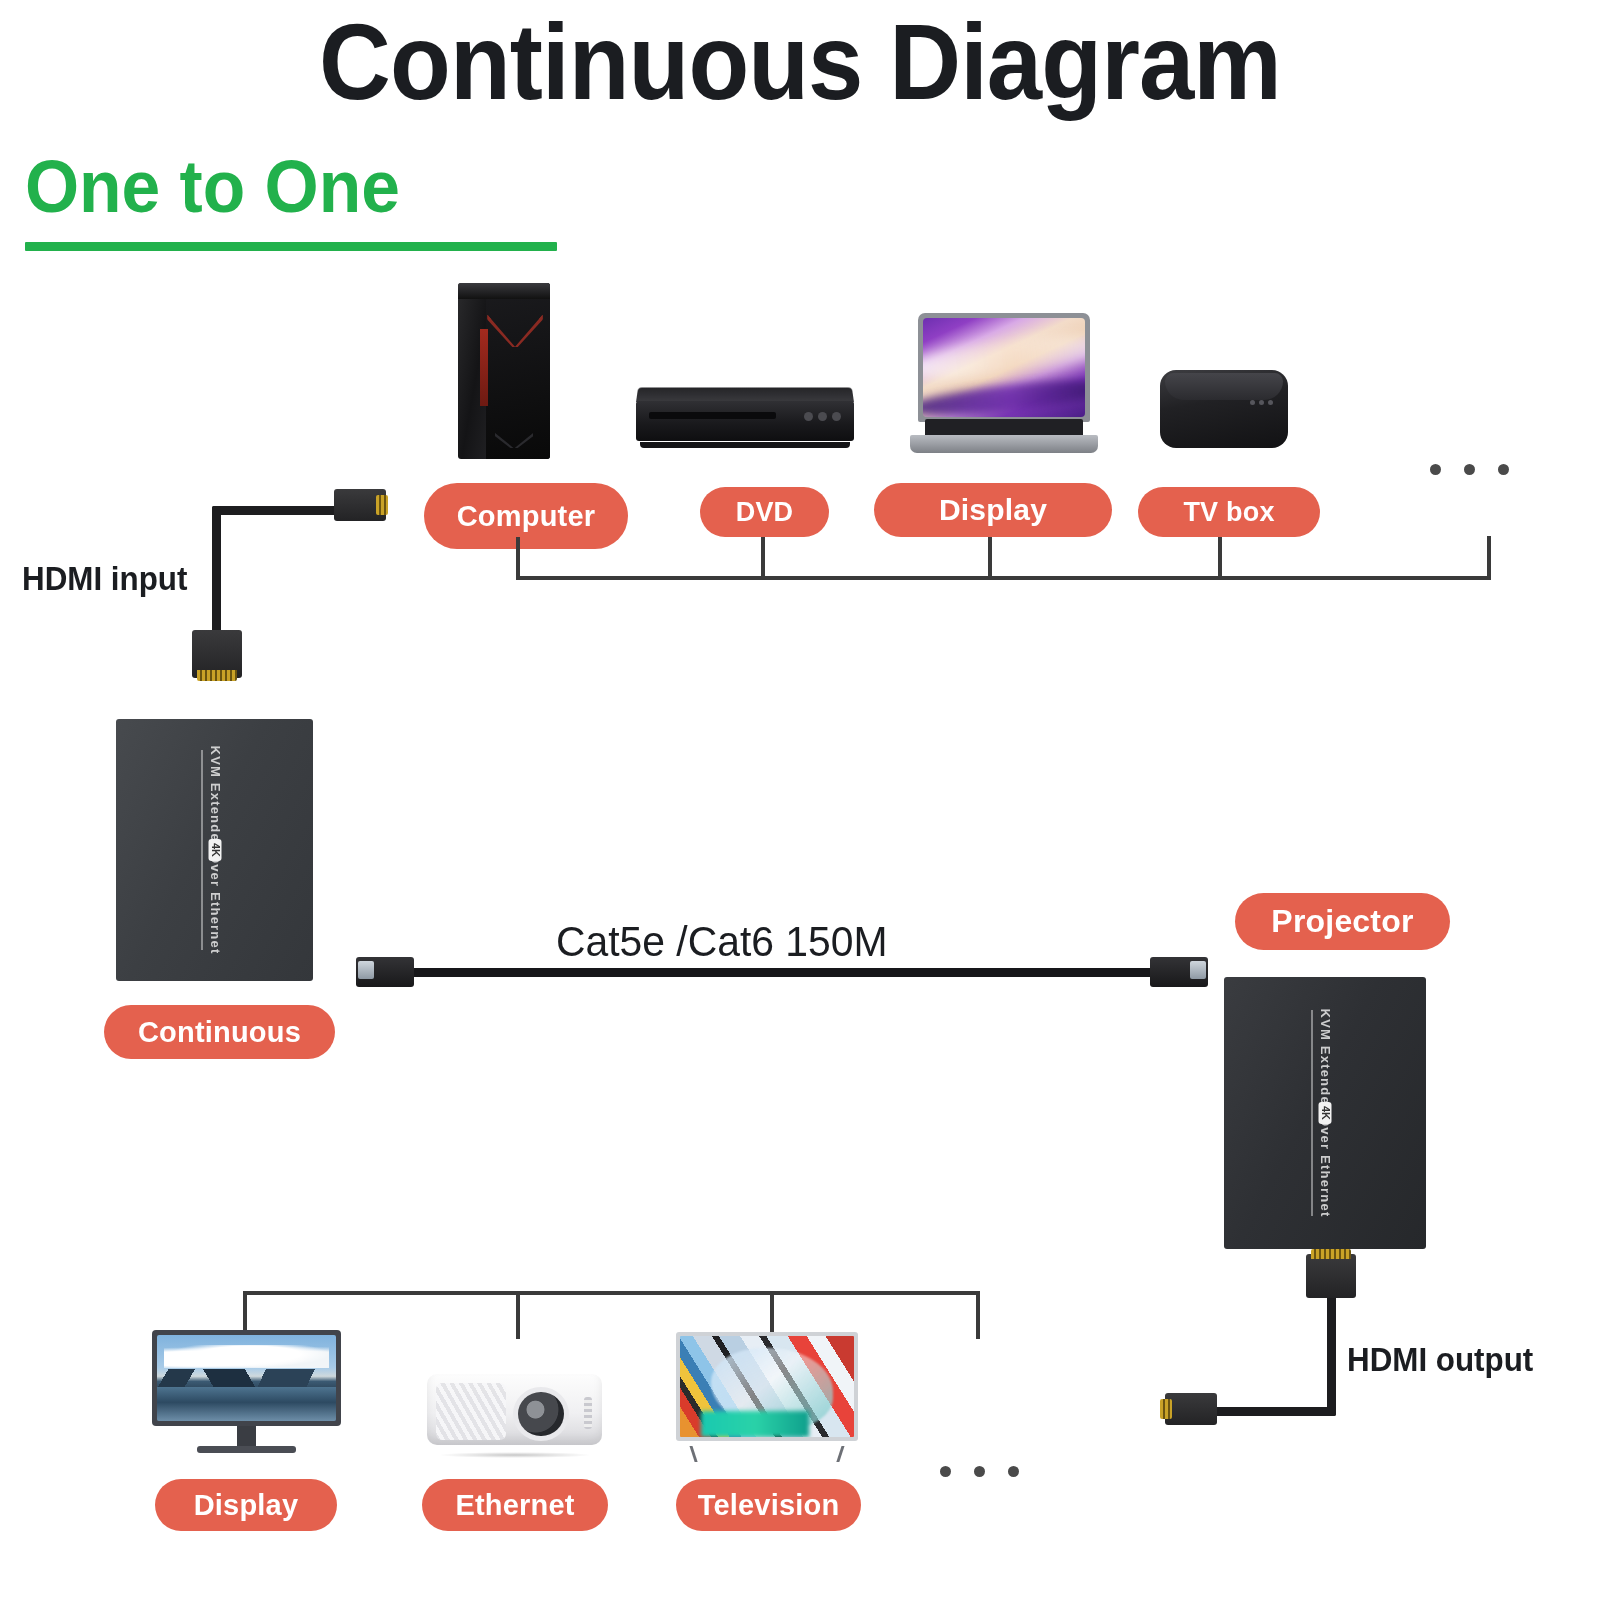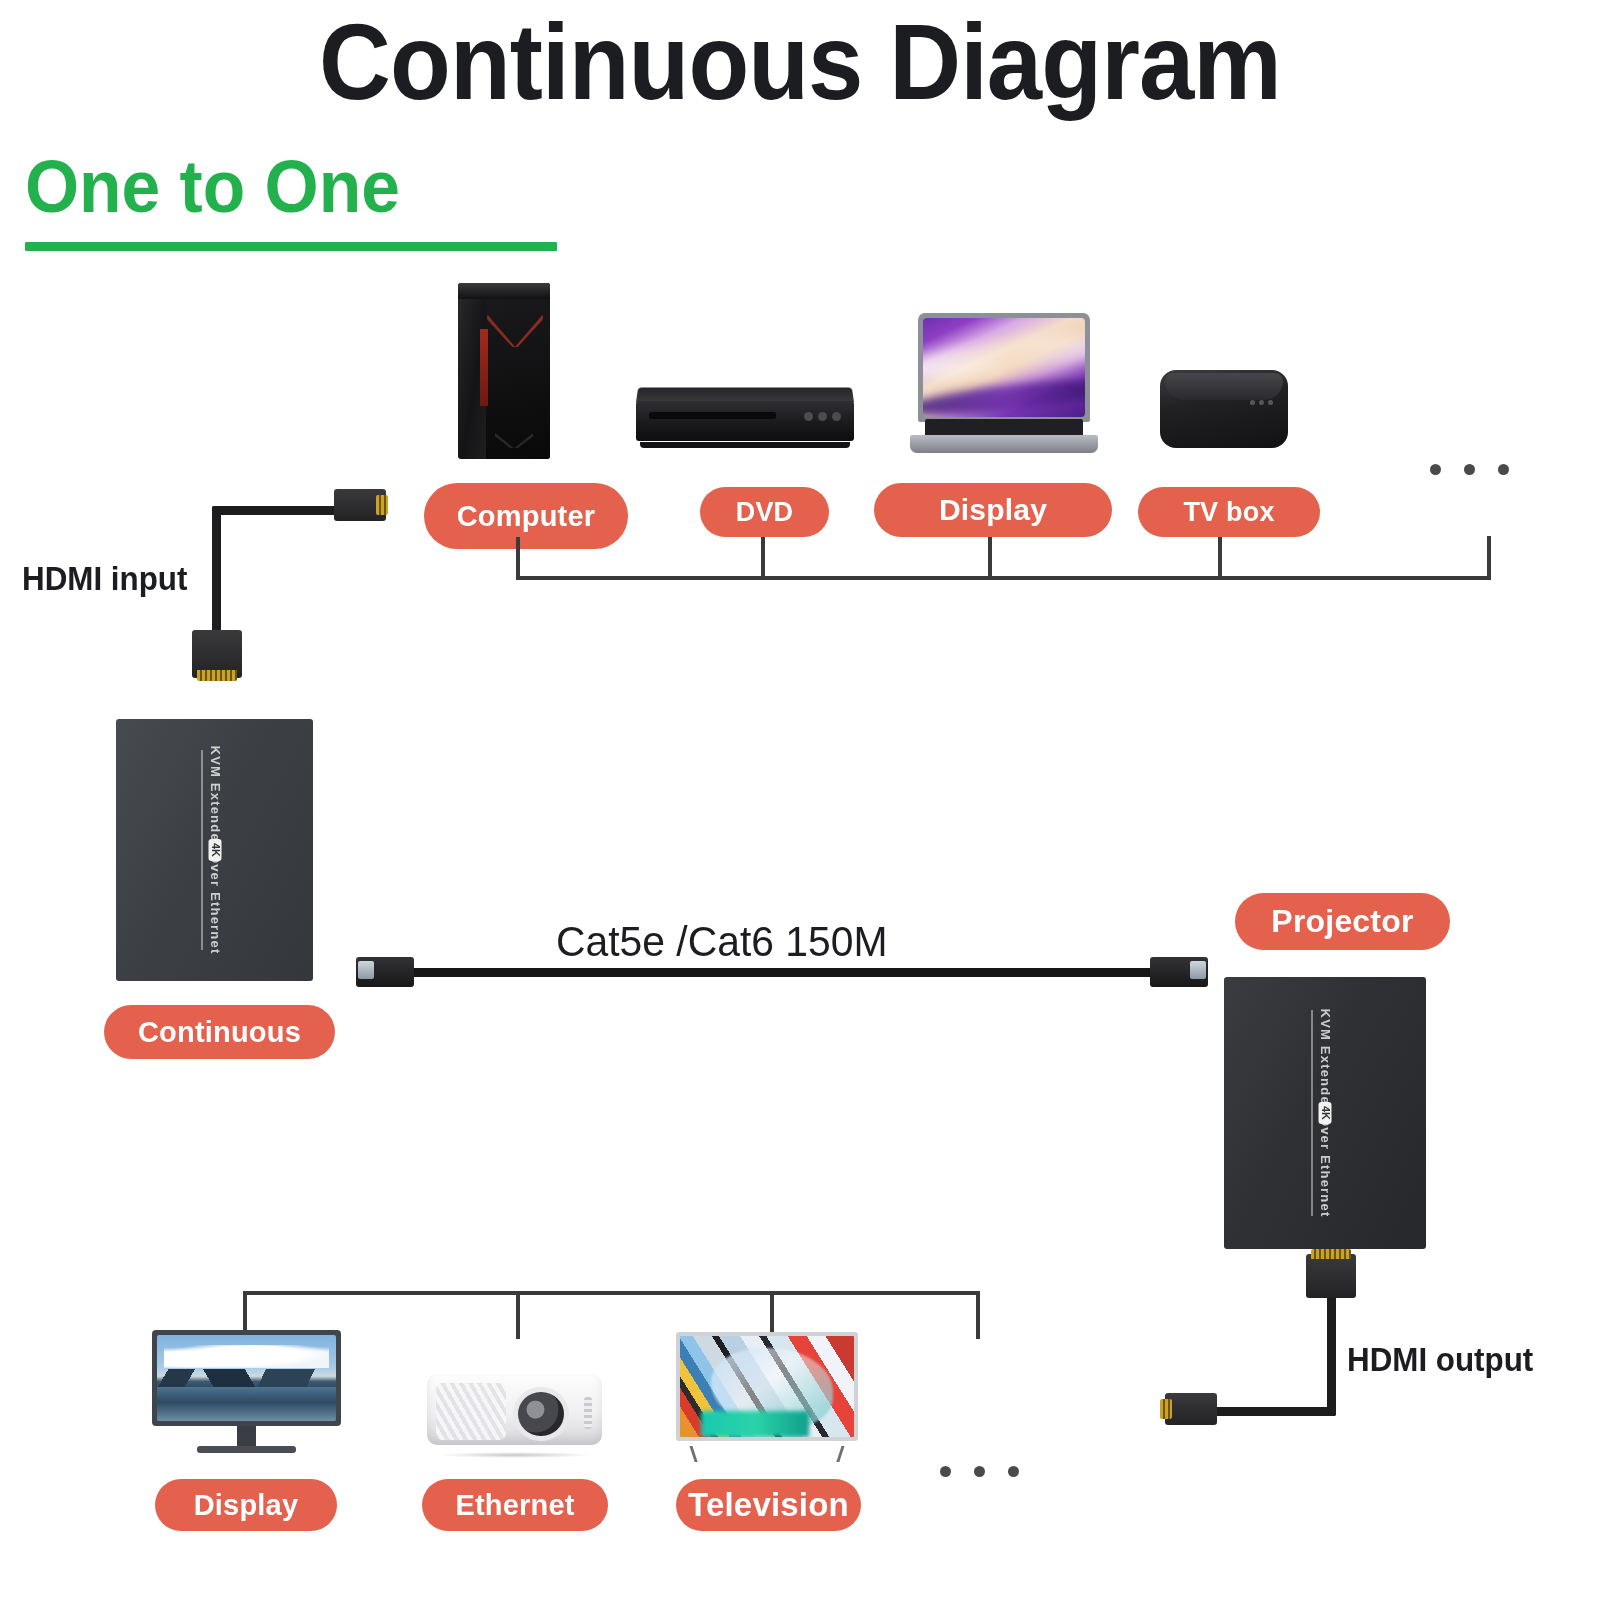--- a/index.html
+++ b/index.html
@@ -386,15 +386,15 @@
     <i></i>
     <i></i>
   </div>
 
 <div class="pill" style="left:155px;top:1479px;width:182px;height:52px;font-size:29px;">
   <span>Display</span>
 </div>
 <div class="pill" style="left:422px;top:1479px;width:186px;height:52px;font-size:29px;">
   <span>Ethernet</span>
 </div>
-<div class="pill" style="left:676px;top:1479px;width:185px;height:52px;font-size:33px;">
+<div class="pill" style="left:676px;top:1479px;width:185px;height:52px;font-size:29px;">
   <span>Television</span>
 </div>
 
 </body></html>

